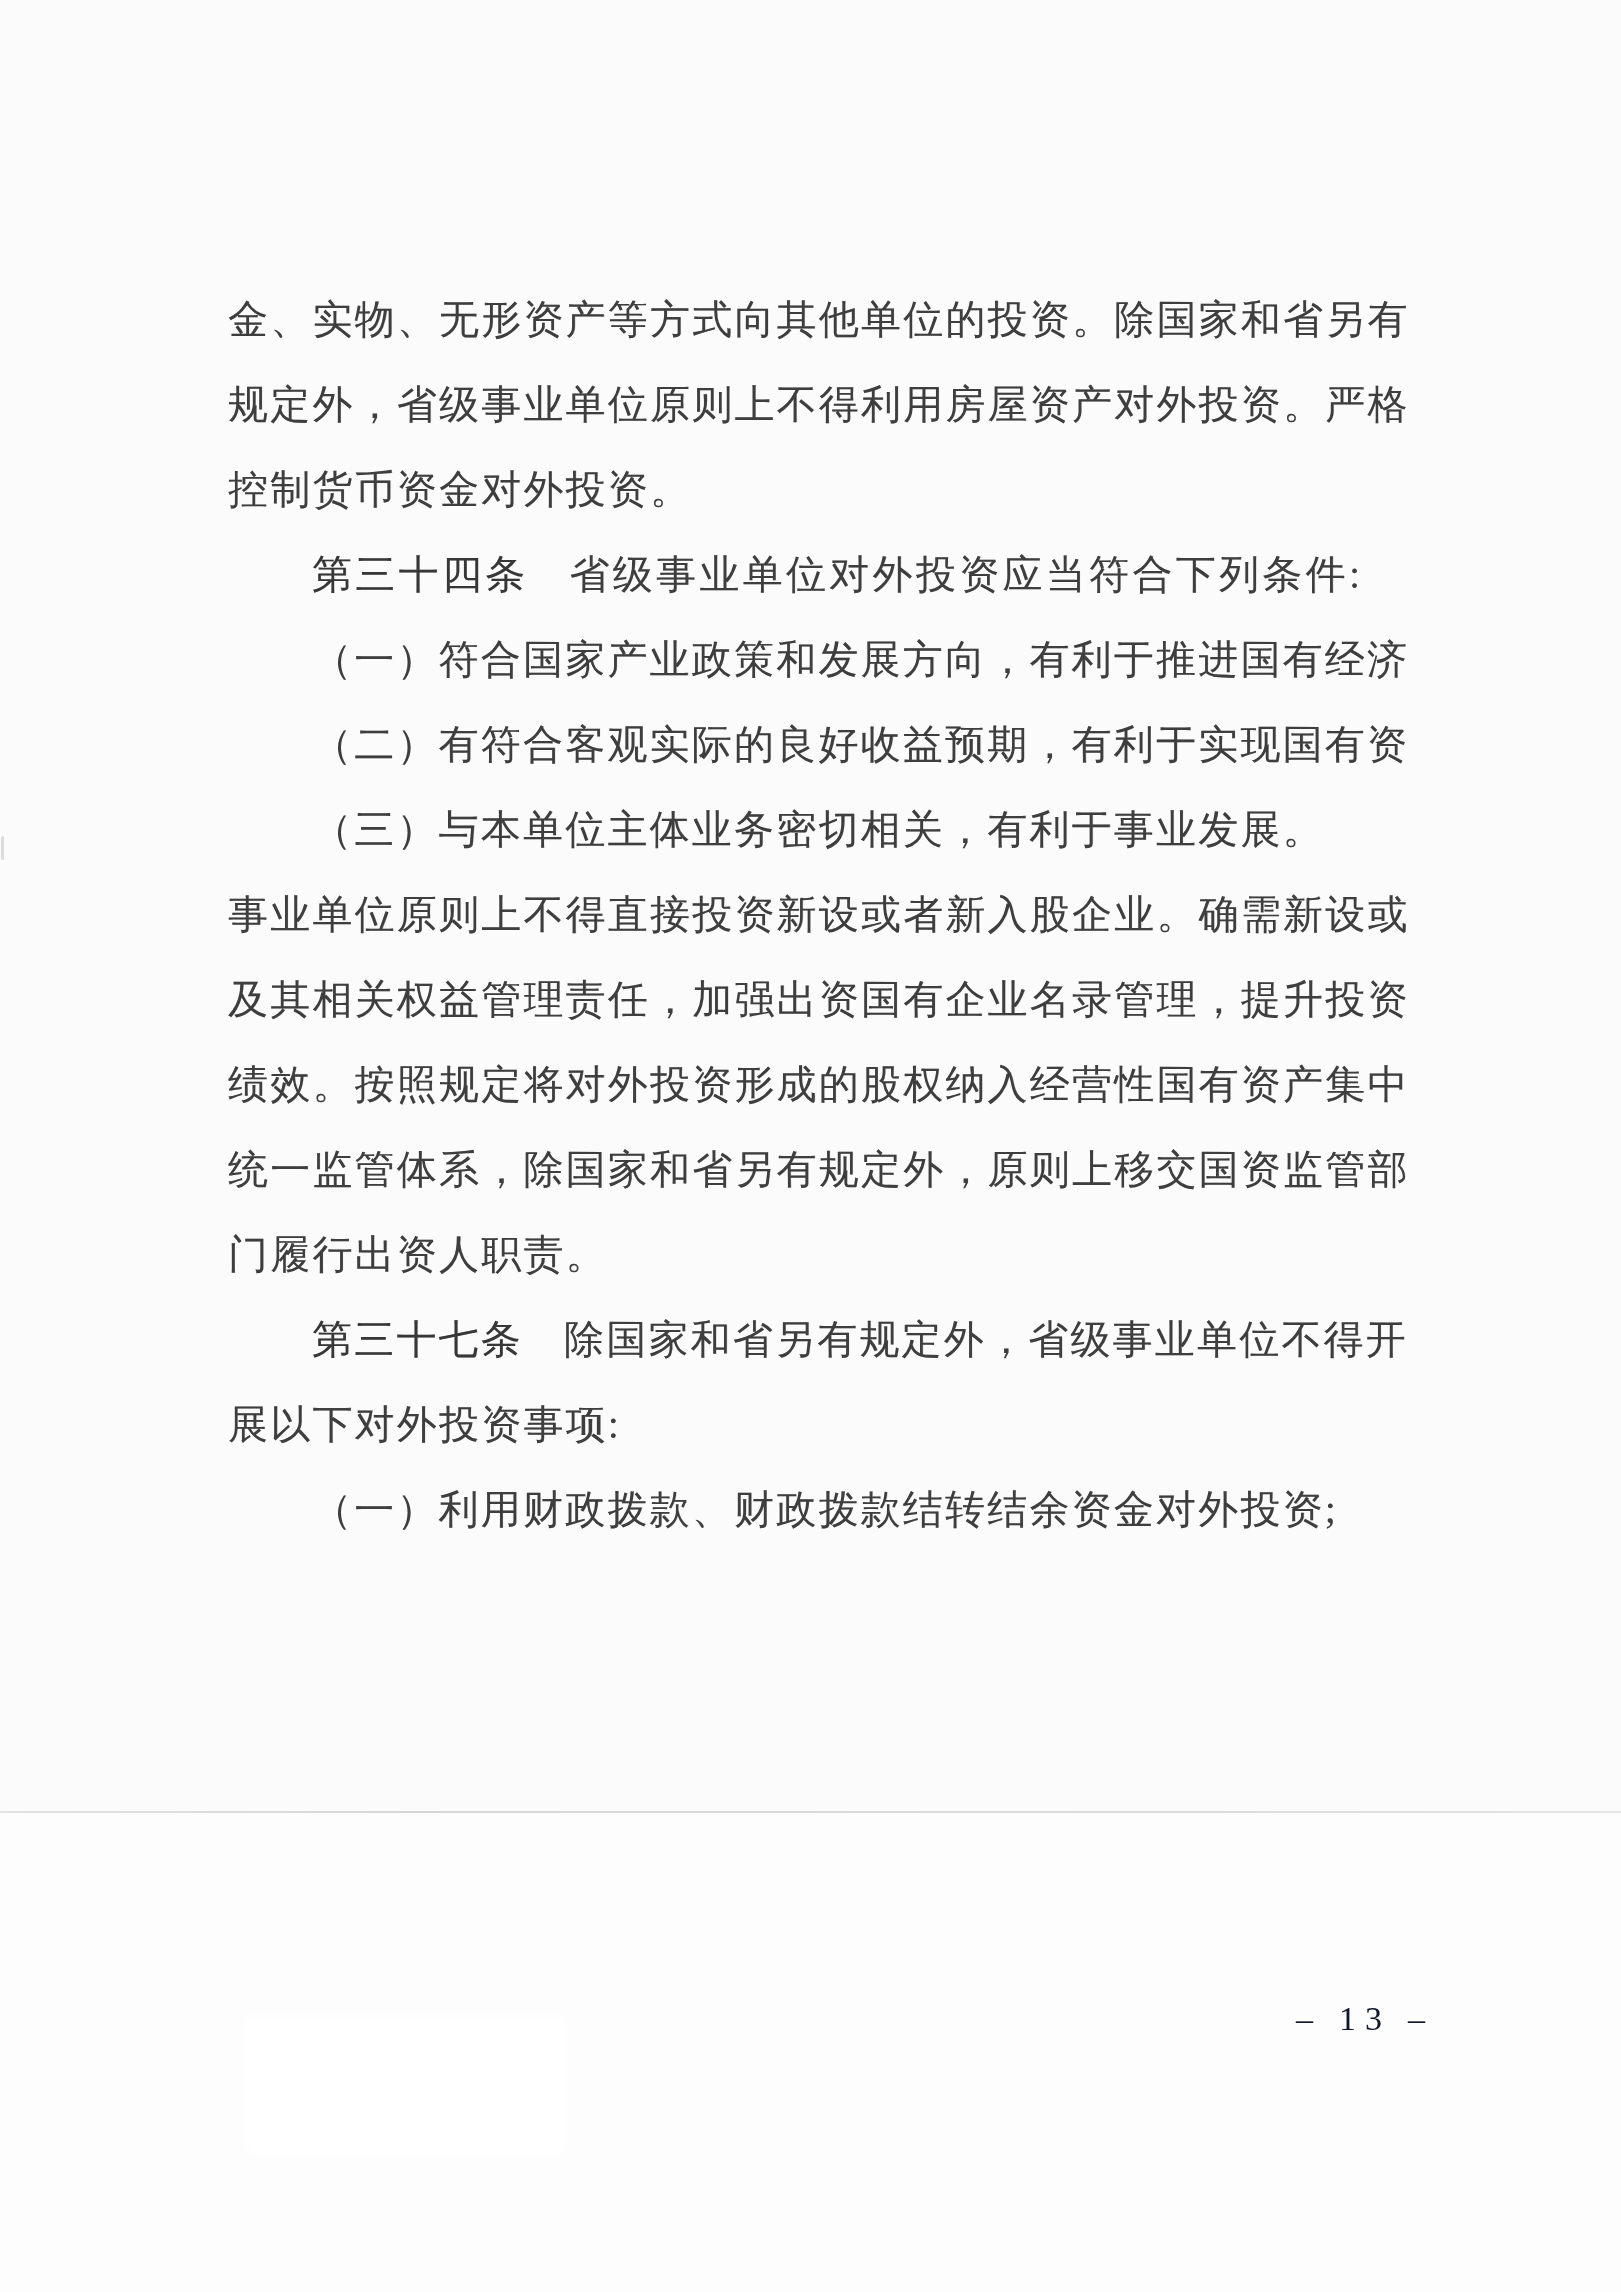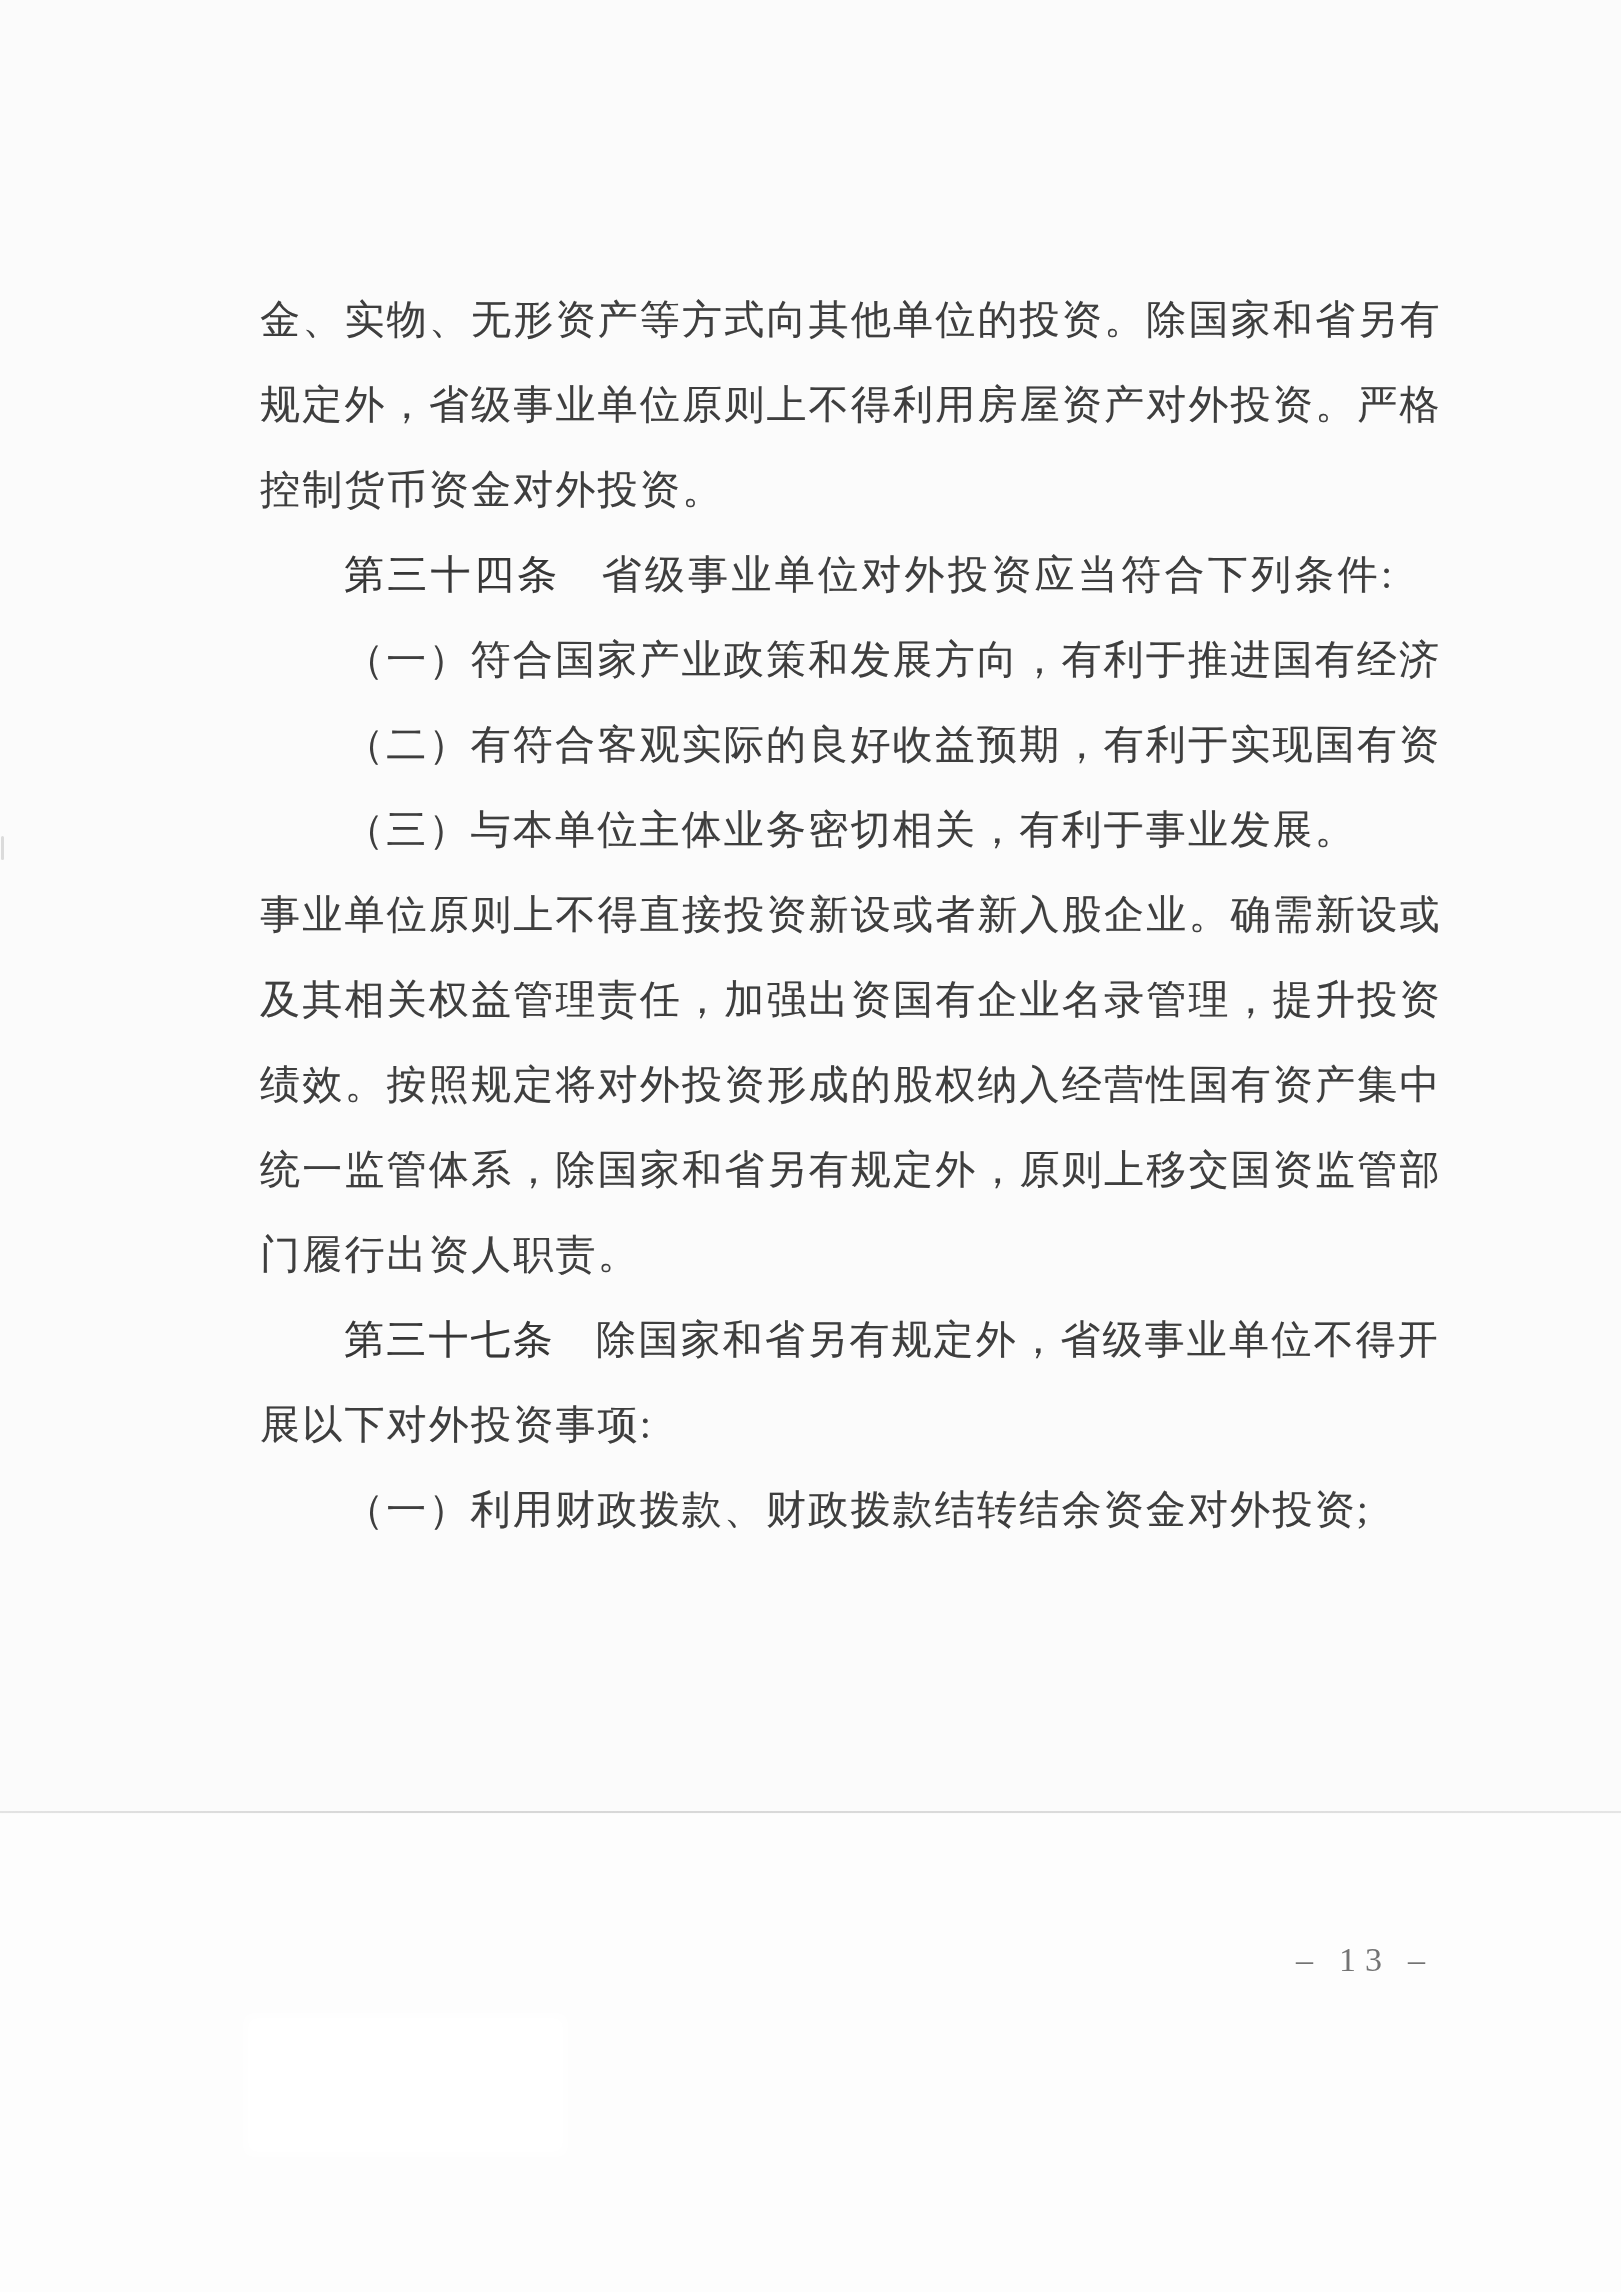--- a/index.html
+++ b/index.html
@@ -60,43 +60,42 @@
     width: 1215px;
     color: #3e3e3e;
     font-size: 40px;
     letter-spacing: 2.2px;
     text-shadow: 0.3px 0.3px 0.5px rgba(80, 80, 80, 0.35);
   }
   .line {
     height: 85px;
     line-height: 85px;
     white-space: nowrap;
-    margin-left: 32px;
   }
   .indent {
     padding-left: 84px;
   }
   .stretch {
     letter-spacing: 3.3px;
   }
   .head {
     font-weight: 400;
     color: #373737;
     margin-right: 41px;
   }
   .head:empty {
     display: none;
   }
   .page-number {
     position: absolute;
     left: 1296px;
-    top: 1941px;
+    top: 2000px;
     font-size: 34px;
     letter-spacing: 8.8px;
-    color: #737373;
+    color: #0f172a;
     font-family: "Liberation Serif", serif;
     white-space: nowrap;
   }
 </style>
 </head>
 <body>
 
 <div class="lower-region"></div>
 <div class="seam-line"></div>
 <div class="scratch-mark"></div>

